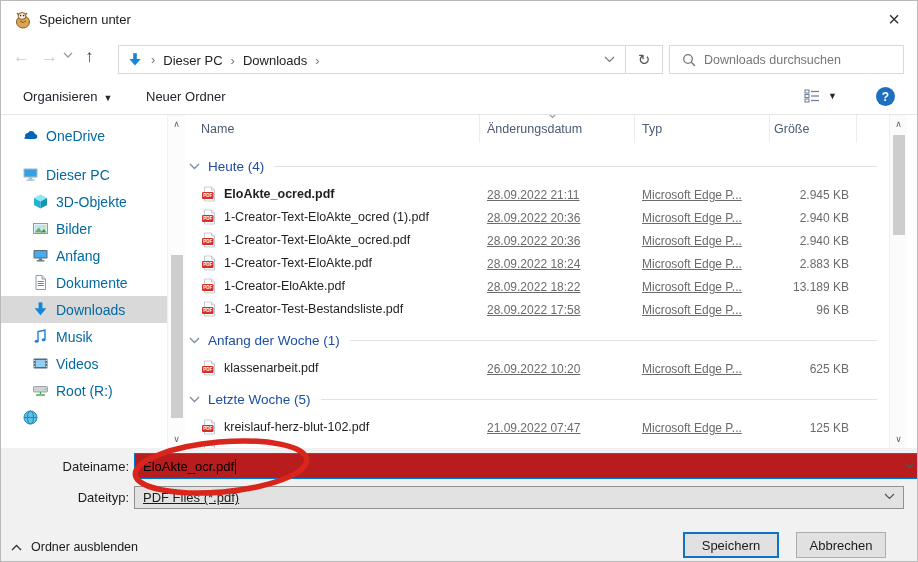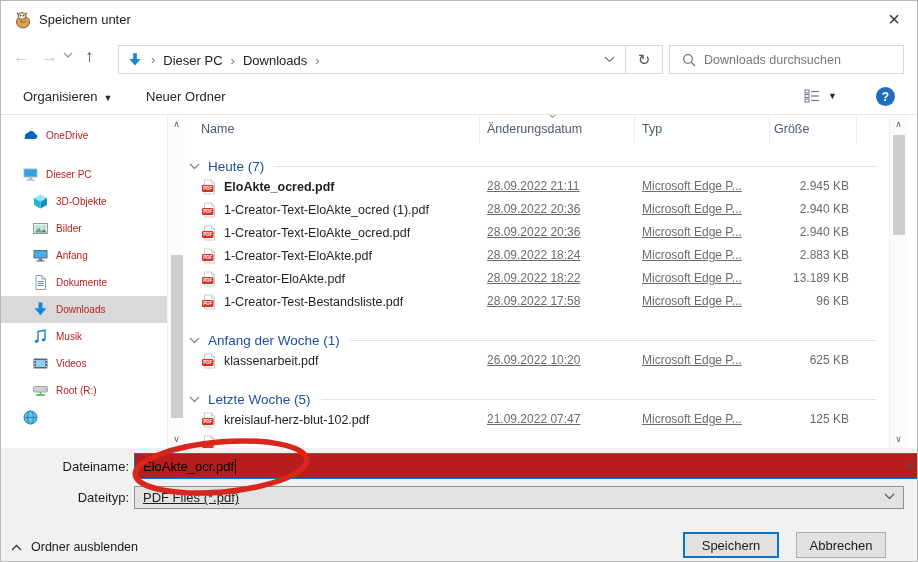--- a/index.html
+++ b/index.html
@@ -33,21 +33,21 @@
   .toolbar{position:absolute;left:0;top:80px;width:100%;height:34px;border-bottom:1px solid #e6e6e6;}
   .tb-organize{position:absolute;left:22px;top:8px;font-size:13px;color:#24262e;}
   .tb-organize .tri{font-size:9px;color:#24262e;margin-left:6px;}
   .tb-newfolder{position:absolute;left:145px;top:8px;font-size:13px;color:#24262e;}
   .tb-view{position:absolute;right:80px;top:8px;display:flex;align-items:center;gap:8px;}
   .tb-help{position:absolute;right:22px;top:6px;width:19px;height:19px;border-radius:50%;background:#1e6fc0;color:#fff;font-size:12px;font-weight:bold;display:flex;align-items:center;justify-content:center;}
 
   
   .main{position:absolute;left:0;top:114px;width:100%;height:333px;background:#fff;overflow:hidden;}
   .sidebar{position:absolute;left:0;top:0;width:166px;height:100%;padding-top:7px;overflow:hidden;}
-  .sb-item{height:27px;display:flex;align-items:center;font-size:10px;color:#b91c1c;white-space:nowrap;}
+  .sb-item{height:27px;display:flex;align-items:center;font-size:14px;color:#0369a1;white-space:nowrap;}
   .sb-item .sb-ic{width:17px;height:17px;margin-right:7px;flex:0 0 auto;}
   .sb-item.root{padding-left:21px;}
   .sb-item.child{padding-left:31px;}
   .sb-item.selected{background:#d9d9d9;}
   .sb-item.gap-after{margin-bottom:12px;}
   .sb-scroll{position:absolute;left:166px;top:0;width:18px;height:100%;background:#fcfcfc;border-left:1px solid #f0f0f0;}
   .scroll-chev{position:absolute;left:0;width:100%;text-align:center;font-size:9px;color:#606060;}
   .sb-thumb{position:absolute;left:3px;width:12px;background:#cdcdcd;}
 
   
@@ -58,21 +58,21 @@
   .col-h.date{width:155px;padding-left:7px;border-left:1px solid #ececec;}
   .col-h.typ{width:135px;padding-left:7px;border-left:1px solid #ececec;}
   .col-h.size{width:88px;padding-left:4px;border-left:1px solid #ececec;border-right:1px solid #ececec;}
   .sort-chev{position:absolute;left:360px;top:-3px;}
   .list-body{position:absolute;left:0;top:28px;width:100%;bottom:0;overflow:hidden;padding-top:8px;}
   .grp-header{height:26px;display:flex;align-items:center;margin-top:2px;}
   .grp-header.spaced{margin-top:10px;}
   .grp-chev{margin-left:2px;margin-right:8px;}
   .grp-label{font-size:13.5px;color:#1d4ea1;white-space:nowrap;}
   .grp-line{flex:1;height:1px;background:#e2e2e2;margin:0 12px 0 10px;}
-  .file-row{height:23px;display:flex;align-items:flex-start;}
+  .file-row{height:23px;display:flex;align-items:flex-end;}
   .fc{white-space:nowrap;overflow:hidden;}
   .fc.name{width:292px;padding-left:14px;display:flex;align-items:center;font-size:12.5px;color:#1f1f1f;}
   .fc.name .f-ic{width:16px;height:16px;margin-right:7px;flex:0 0 auto;}
   .fc.name.bold{font-weight:bold;}
   .fc.date,.fc.typ{font-size:12px;color:#6b6b6b;padding-left:8px;text-decoration:underline;}
   .fc.date{width:155px;}
   .fc.typ{width:135px;}
   .fc.size{width:88px;font-size:12px;color:#6b6b6b;text-align:right;padding-right:8px;}
   .list-scroll{position:absolute;right:10px;top:0;width:18px;height:100%;background:#fbfbfb;border-left:1px solid #f0f0f0;}
   .ls-thumb{position:absolute;left:3px;width:12px;background:#cdcdcd;}
@@ -275,21 +275,21 @@
           <div class="col-h size">Größe</div>
         </div>
       <svg class="sort-chev" width="11" height="7" viewBox="0 0 11 7">
           <polyline points="1,1 5.5,5.5 10,1" fill="none" stroke="#9a9a9a" stroke-width="1.2"></polyline>
         </svg>
       <div class="list-body" id="listBody">
           <div class="grp-header">
             <svg class="grp-chev" width="11" height="7" viewBox="0 0 11 7">
               <polyline points="1,1 5.5,5.5 10,1" fill="none" stroke="#7a8ba8" stroke-width="1.3"></polyline>
             </svg>
-            <span class="grp-label">Heute (7)</span>
+            <span class="grp-label">Heute (4)</span>
             <div class="grp-line"></div>
           </div>
           <div class="file-row">
             <div class="fc name bold">
               <span class="f-ic"><svg viewBox="0 0 16 16">
                   <path d="M3.5 1h7l3 3v11h-10z" fill="#fff" stroke="#b9bfc6" stroke-width="0.8"></path>
                   <path d="M10.5 1v3h3" fill="#e8ecf0" stroke="#b9bfc6" stroke-width="0.8"></path>
                   <rect x="1" y="6" width="11.5" height="7" rx="1.2" fill="#d93025"></rect>
                   <text x="6.75" y="11.2" font-size="4.6" font-weight="bold" fill="#fff" text-anchor="middle" font-family="Liberation Sans,sans-serif">PDF</text>
                 </svg></span>

